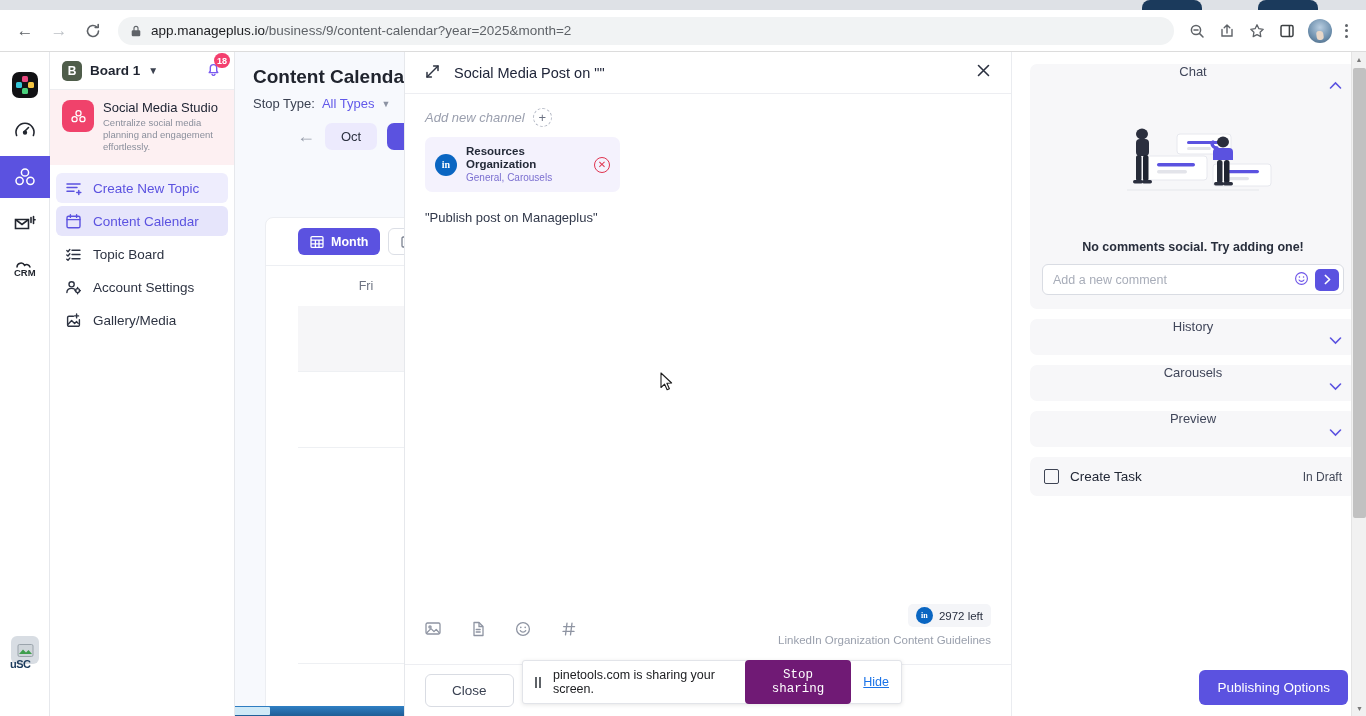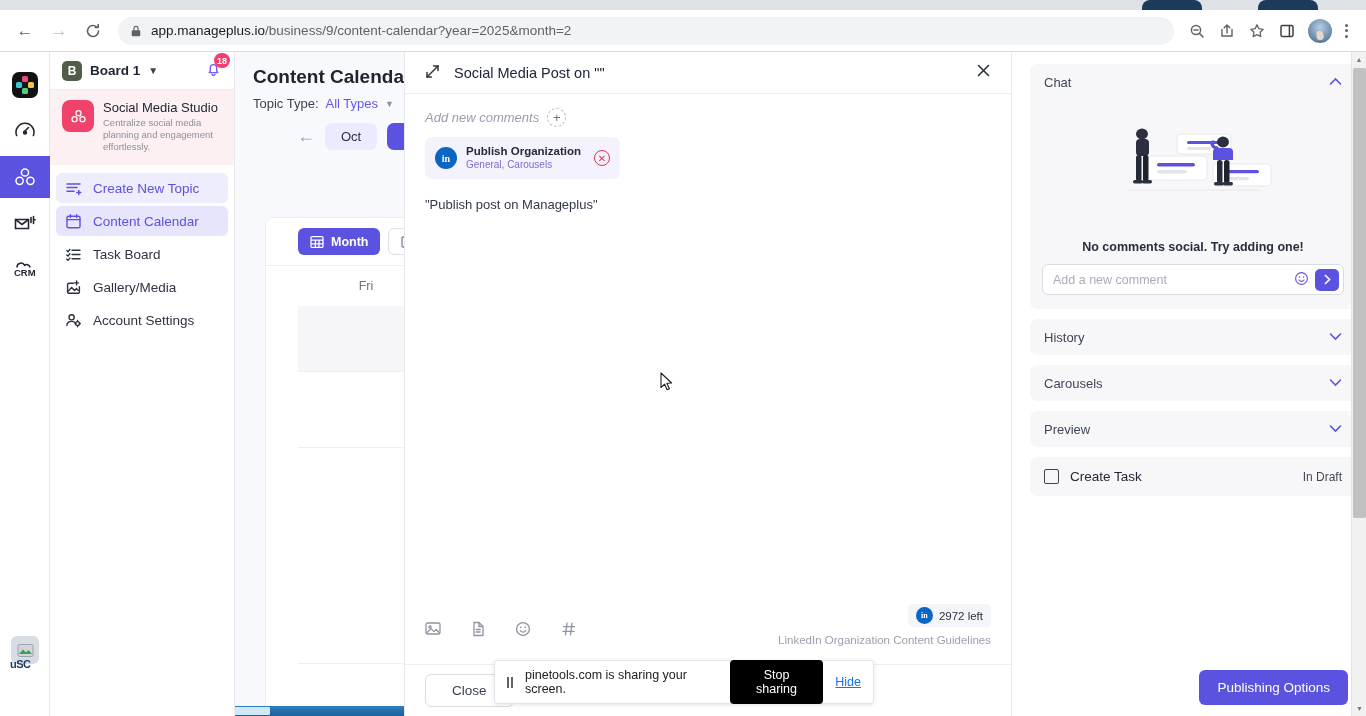--- a/index.html
+++ b/index.html
@@ -234,21 +234,21 @@
   
   .modal-right {
     width: 355px; flex: none; background: #fff; border-left: 1px solid #eaecf0;
     padding: 12px 10px 0 18px; position: relative;
   }
   .panel {
     background: #f7f7f9; border-radius: 7px; margin-bottom: 10px;
   }
   .panel-head {
     height: 36px; display: flex; align-items: center; padding: 0 14px;
-    font-size: 13px; color: #40465a;
+    font-size: 13px; color: #40465a; flex-direction: column;
   }
   .panel-chev { margin-left: auto; color: #5b52e0; font-size: 12px; }
   .chat-body { padding: 0 12px 14px 12px; }
   .chat-illus { display: flex; justify-content: center; padding: 18px 0 8px 0; }
   .chat-empty { text-align: center; font-size: 12.5px; color: #282e3c; font-weight: 600; margin: 6px 0 10px 0; }
   .comment-box {
     display: flex; align-items: center; background: #fff; border: 1px solid #d9dce3;
     border-radius: 6px; height: 31px; padding: 0 4px 0 10px; gap: 6px;
   }
   .comment-input {
@@ -271,31 +271,31 @@
   .task-label { font-size: 13.5px; color: #222836; }
   .task-status { margin-left: auto; font-size: 12px; color: #424858; }
   .publish-btn {
     position: absolute; right: 18px; bottom: 11px;
     background: #5b52e0; color: #fff; font-size: 13.5px; border: none;
     border-radius: 6px; padding: 10px 18px; font-family: "Liberation Sans", sans-serif;
   }
 
   
   .share-bar {
-    position: absolute; left: 494px; bottom: 12px; width: 380px; height: 44px;
+    position: absolute; left: 522px; bottom: 12px; width: 380px; height: 44px;
     background: #fff; border: 1px solid #e2e4e9; border-radius: 3px;
     display: flex; align-items: center; gap: 12px; padding: 0 12px; z-index: 60;
     box-shadow: 0 1px 4px rgba(0,0,0,0.10);
   }
   .pause-ico { display: flex; gap: 2px; }
   .pause-ico i { width: 2px; height: 11px; background: #5f6368; display: block; }
   .share-txt { font-size: 12.5px; color: #202124; }
   .stop-btn {
-    background: #000000; color: #fff; border: none; border-radius: 4px;
-    font-size: 12.5px; padding: 8px 14px; font-family: Liberation Sans, sans-serif;
+    background: #701a75; color: #fff; border: none; border-radius: 4px;
+    font-size: 12.5px; padding: 8px 14px; font-family: Liberation Mono, monospace;
   }
   .hide-link { font-size: 12.5px; color: #1a73e8; text-decoration: underline; }
 
   
   .scrollbar {
     position: absolute; right: 0; top: 0; width: 15px; height: 664px;
     background: #f1f1f1; border-left: 1px solid #e4e4e4; z-index: 70;
   }
   .sb-arrow {
     height: 15px; display: flex; align-items: center; justify-content: center;
@@ -470,50 +470,50 @@
         </span>
         <span>Content Calendar</span>
       </div>
       <div class="nav-item">
         <span class="nav-ico">
           <svg width="17" height="17" viewBox="0 0 17 17" fill="none" stroke="#2d3342" stroke-width="1.4" stroke-linecap="round">
             <path d="M7 4.2h8M7 8.5h8M7 12.8h8"></path>
               <path d="M1.8 4.6 3 5.7l1.8-2.2M1.8 8.9 3 10l1.8-2.2M1.8 13.2 3 14.3l1.8-2.2" stroke-linejoin="round"></path>
           </svg>
         </span>
-        <span>Task Board</span>
-      </div>
-      <div class="nav-item">
-        <span class="nav-ico">
-          <svg width="17" height="17" viewBox="0 0 17 17" fill="none" stroke="#2d3342" stroke-width="1.4">
-            <path d="M14.4 7.8v5.1a1.4 1.4 0 0 1-1.4 1.4H4A1.4 1.4 0 0 1 2.6 12.9V5.6A1.4 1.4 0 0 1 4 4.2h4.4" stroke-linecap="round"></path>
-            <path d="M2.9 12.4 6.6 8.6l3 3 2-2 2 2.3" stroke-linejoin="round"></path>
-            <path d="M11.6 1.9v4M9.6 3.9h4" stroke-linecap="round"></path>
-          </svg>
-        </span>
-        <span>Gallery/Media</span>
+        <span>Topic Board</span>
       </div>
       <div class="nav-item">
         <span class="nav-ico">
           <svg width="17" height="17" viewBox="0 0 17 17" fill="none" stroke="#2d3342" stroke-width="1.4">
             <circle cx="6.6" cy="5.3" r="2.6"></circle>
               <path d="M1.9 13.6c0-2.6 2.1-4.2 4.7-4.2 1.2 0 2.3.3 3.1.9" stroke-linecap="round"></path>
             <circle cx="12.6" cy="11.6" r="2"></circle>
               <path d="M12.6 8.5v1M12.6 13.8v1M15.4 11.6h-1M10.8 11.6h-1" stroke-linecap="round"></path>
           </svg>
         </span>
         <span>Account Settings</span>
       </div>
+      <div class="nav-item">
+        <span class="nav-ico">
+          <svg width="17" height="17" viewBox="0 0 17 17" fill="none" stroke="#2d3342" stroke-width="1.4">
+            <path d="M14.4 7.8v5.1a1.4 1.4 0 0 1-1.4 1.4H4A1.4 1.4 0 0 1 2.6 12.9V5.6A1.4 1.4 0 0 1 4 4.2h4.4" stroke-linecap="round"></path>
+            <path d="M2.9 12.4 6.6 8.6l3 3 2-2 2 2.3" stroke-linejoin="round"></path>
+            <path d="M11.6 1.9v4M9.6 3.9h4" stroke-linecap="round"></path>
+          </svg>
+        </span>
+        <span>Gallery/Media</span>
+      </div>
     </div>
   </div>
 
   <div class="calendar-page">
     <div class="cal-title">Content Calendar</div>
     <div class="cal-filter">
-      <span class="lbl">Topic Type:</span>
+      <span class="lbl">Stop Type:</span>
       <span class="val">All Types</span>
       <span class="caret">▼</span>
     </div>
     <div class="cal-monthnav">
       <span class="arrow-left">←</span>
       <span class="month-pill">Oct</span>
       <span class="month-pill active">&nbsp;</span>
     </div>
 
     <div class="cal-card">
@@ -585,27 +585,27 @@
         <span class="modal-title">Social Media Post on ""</span>
         <span class="close-ico">
           <svg width="15" height="15" viewBox="0 0 15 15" fill="none" stroke="#2b3140" stroke-width="1.6" stroke-linecap="round">
             <path d="M2.5 2.5 12.5 12.5M12.5 2.5 2.5 12.5"></path>
           </svg>
         </span>
       </div>
 
       <div class="channels">
         <div class="addchan-row">
-          <span class="addchan-txt">Add new comments</span>
+          <span class="addchan-txt">Add new channel</span>
           <span class="addchan-plus">+</span>
         </div>
         <div class="chan-chip">
           <span class="li-badge">in</span>
           <span>
-            <span class="chan-name" style="display:block">Publish Organization</span>
+            <span class="chan-name" style="display:block">Resources Organization</span>
             <span class="chan-sub" style="display:block">General, Carousels</span>
           </span>
           <span class="chan-x">✕</span>
         </div>
       </div>
 
       <div class="editor-body">
         <div class="editor-text">"Publish post on Manageplus"</div>
       </div>
 

